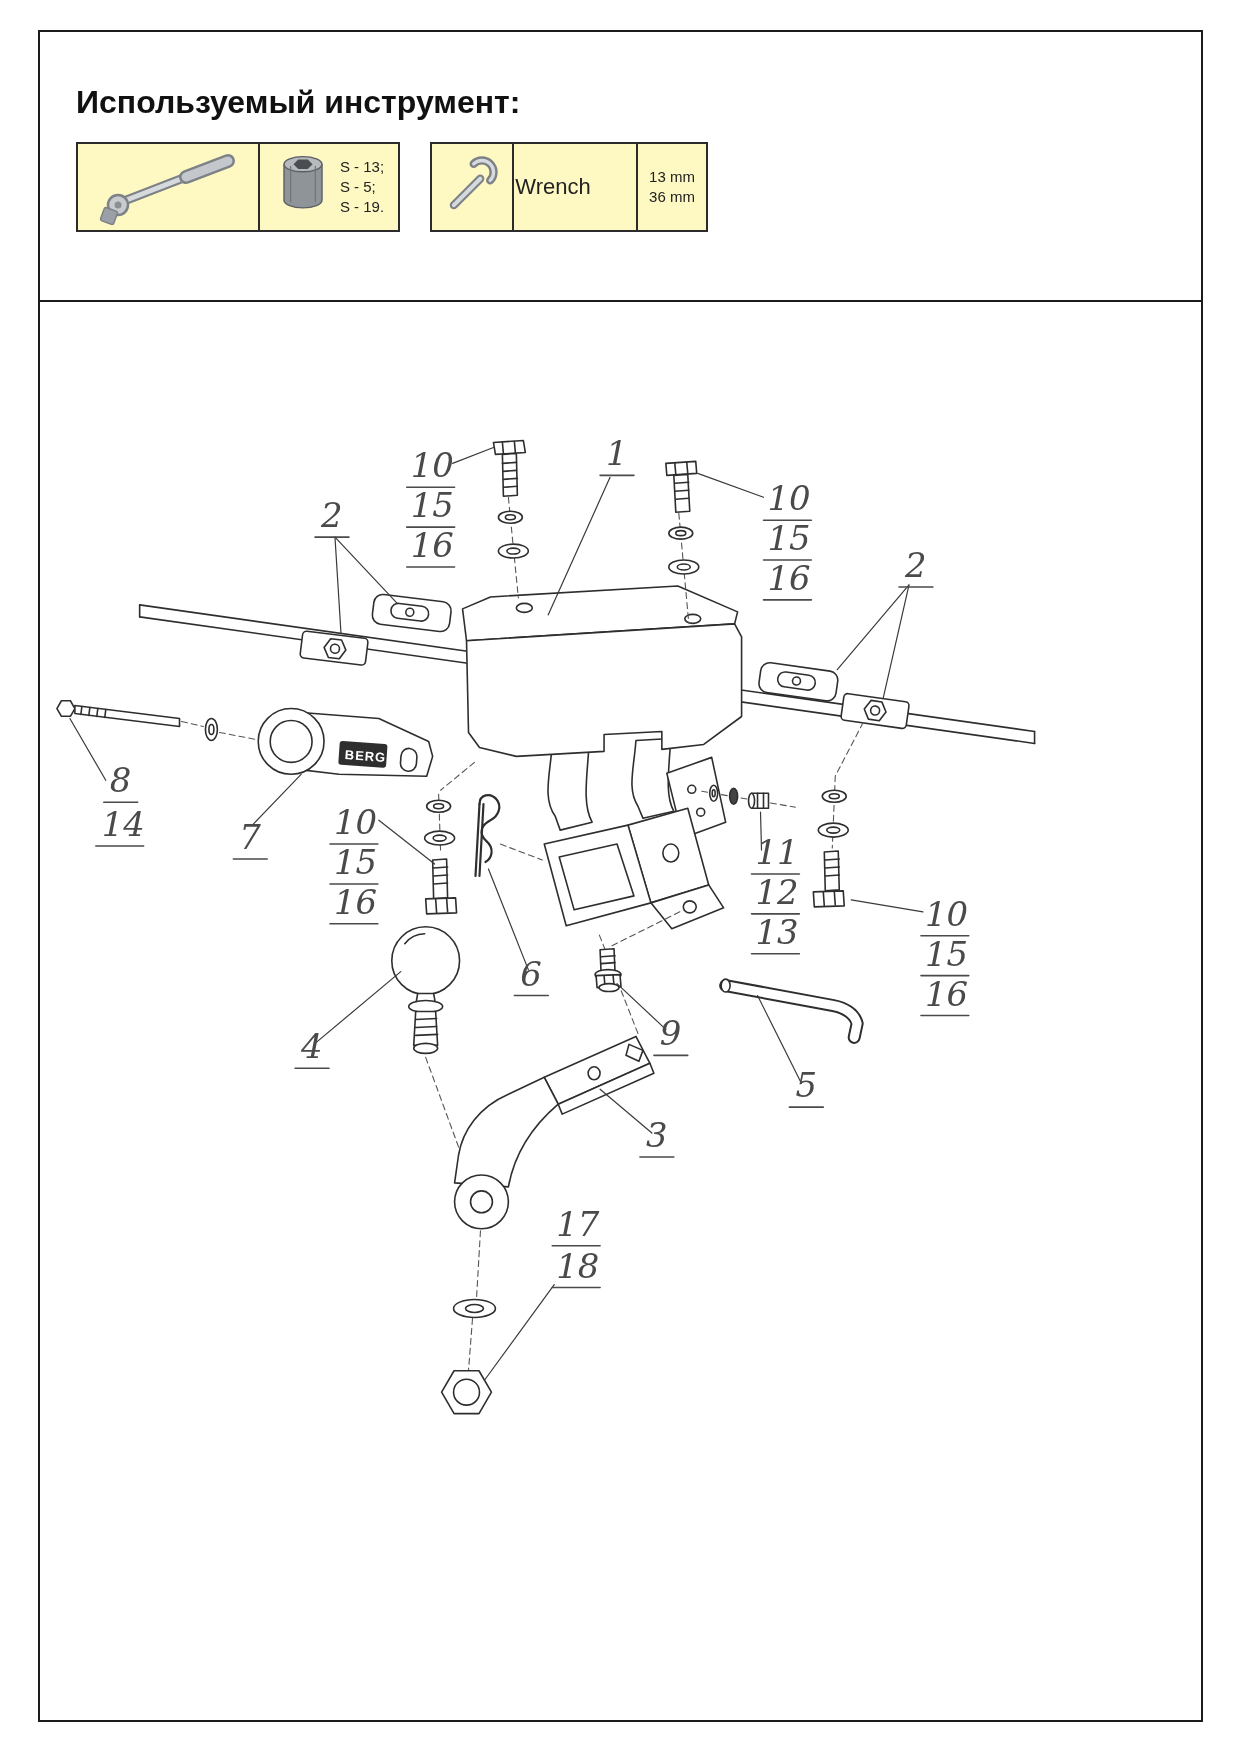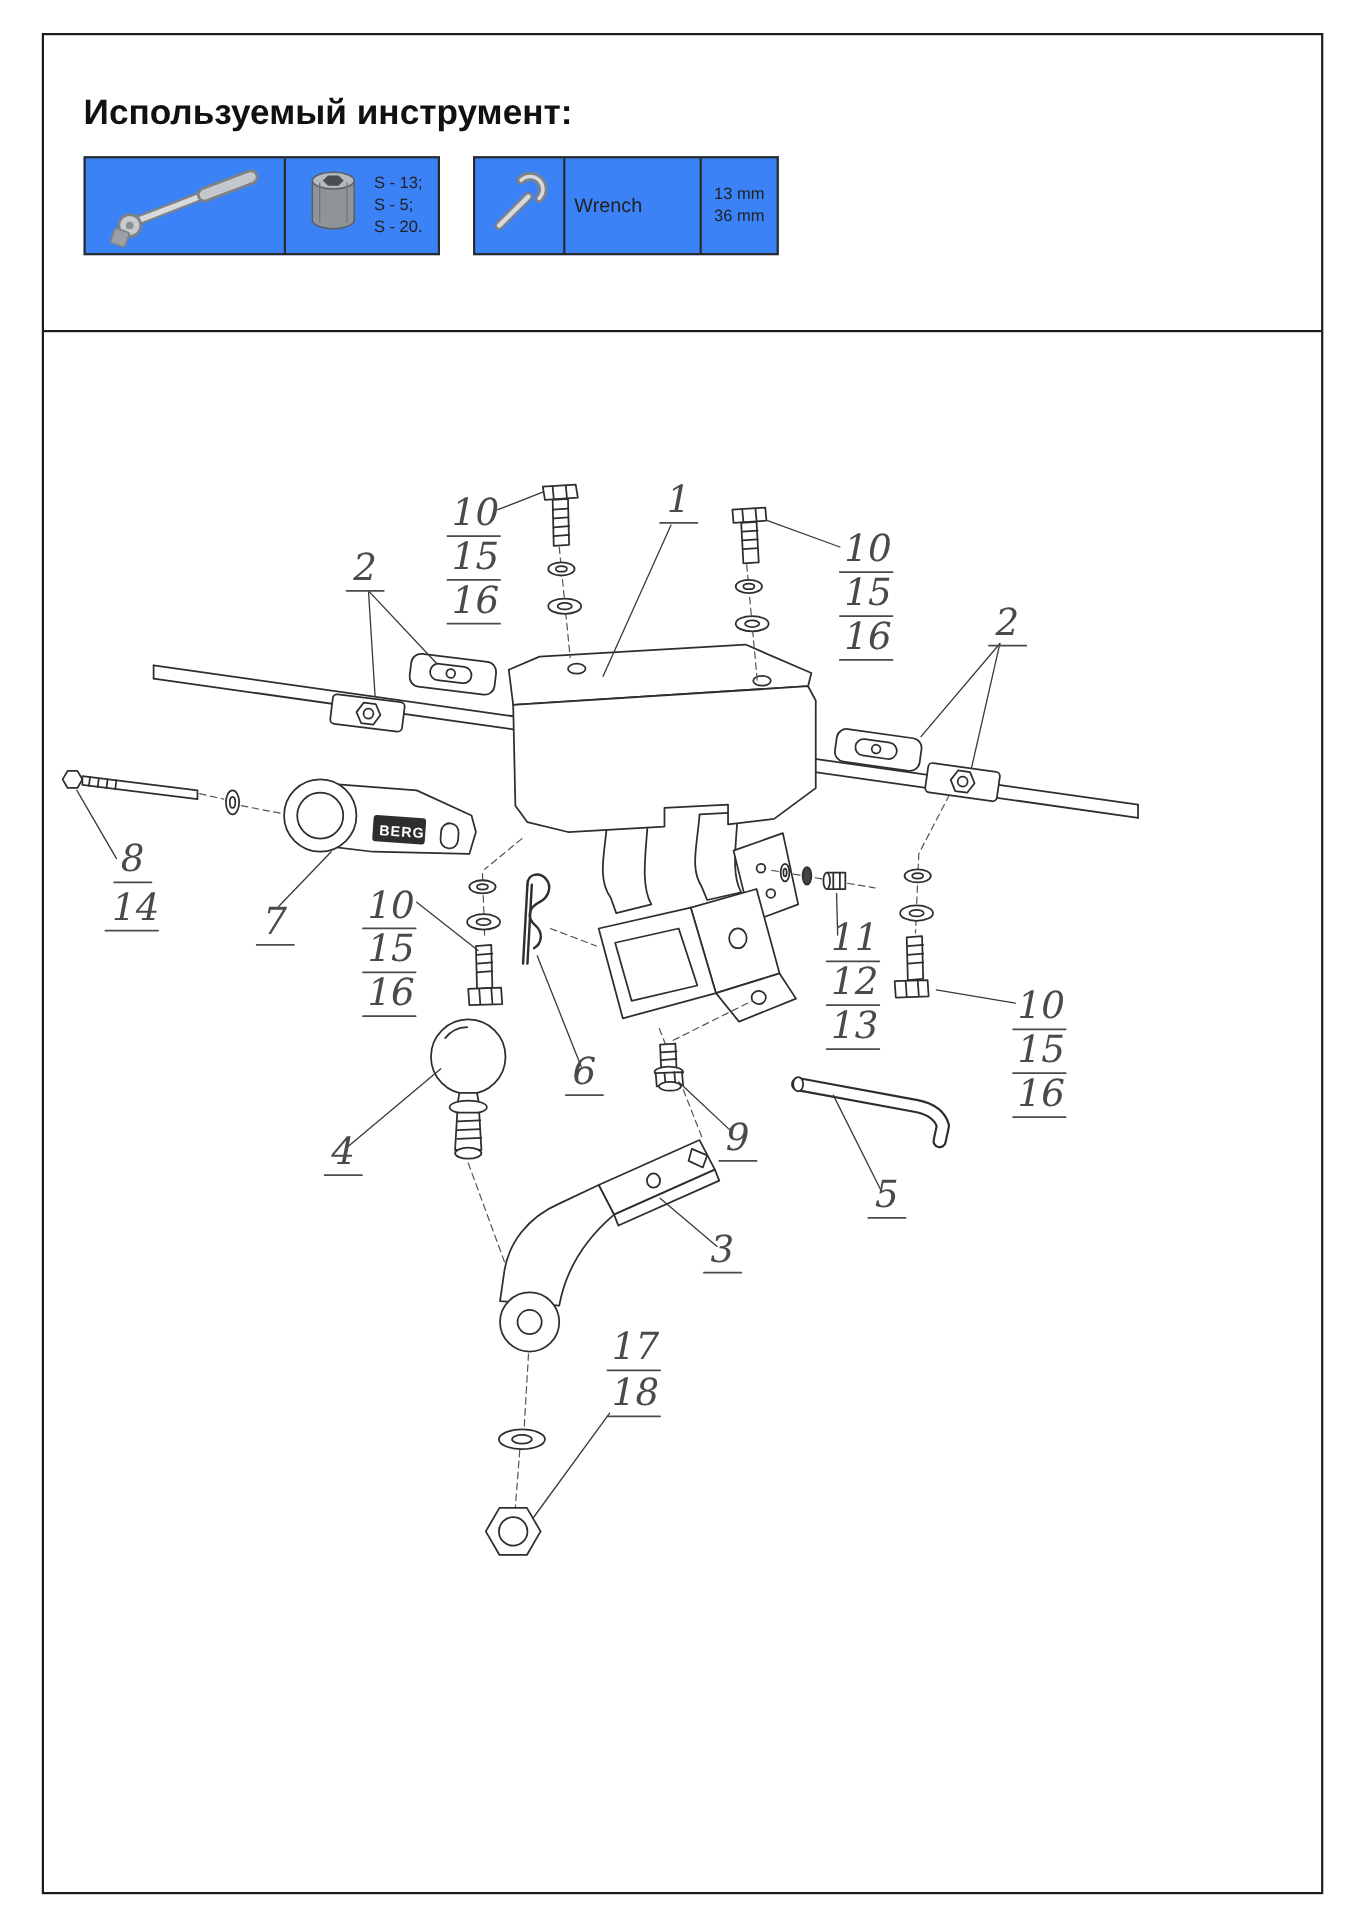--- a/index.html
+++ b/index.html
@@ -1,27 +1,27 @@
 <!DOCTYPE html>
 <html><head>
 <meta charset="utf-8">
 <style>
   * { box-sizing: border-box; margin: 0; padding: 0; }
   html,body { background:#fff; width:1241px; height:1754px; font-family:"Liberation Sans", sans-serif; }
   .sheet { position:absolute; left:38px; top:30px; width:1165px; height:1692px; border:2px solid #1c1c1c; background:#fff; }
   .tools-section { position:relative; width:100%; height:270px; border-bottom:2px solid #1c1c1c; }
   .page-title { position:absolute; left:36px; top:52px; font-size:32px; font-weight:bold; color:#111; }
   .tools-row { position:absolute; left:36px; top:110px; display:flex; gap:30px; }
-  .tool-group { display:flex; border:2px solid #2b2b2b; height:90px; background:#3b82f6; }
+  .tool-group { display:flex; border:2px solid #2b2b2b; height:90px; background:#fef9c3; }
   .cell { display:flex; align-items:center; justify-content:center; height:100%; }
   .cell + .cell { border-left:2px solid #2b2b2b; }
   .ratchet-cell { width:180px; }
   .socket-text-cell { width:140px; gap:8px; }
   .wrench-icon-cell { width:80px; }
-  .wrench-label-cell { width:80px; font-size:18px; color:#222; }
+  .wrench-label-cell { width:80px; font-size:22px; color:#222; }
   .sizes-cell { width:70px;margin-left:44px; }
   .sizes-list { font-size:15px; color:#222; line-height:1.35; }
   .diagram-section { position:relative; width:100%; height:1418px; }
   .diagram-section svg { display:block; width:100%; height:100%; }
   text.callout { font-family:"DejaVu Serif", serif; font-style:italic; font-size:34px; fill:#4a4a4a; }
   .brand-text { font-family:"Liberation Sans", sans-serif; font-weight:bold; font-size:13px; fill:#fff; letter-spacing:1px; }
 </style>
 </head>
 <body>
 
@@ -48,21 +48,21 @@
           <svg width="58" height="76" viewBox="0 0 60 80">
             <path d="M10,16 L10,54 A20,8 0 0 0 50,54 L50,16" fill="#8f9499" stroke="#5c6065" stroke-width="1.5"></path>
             <ellipse cx="30" cy="16" rx="20" ry="8" fill="#b6babd" stroke="#5c6065" stroke-width="1.5"></ellipse>
             <polygon points="20,16 25,11 35,11 40,16 35,21 25,21" fill="#4a4e52"></polygon>
             <line x1="17" y1="18" x2="17" y2="56" stroke="#6f7478" stroke-width="1.2"></line>
             <line x1="43" y1="18" x2="43" y2="56" stroke="#6f7478" stroke-width="1.2"></line>
           </svg>
           <div class="sizes-list">
             <div>S - 13;</div>
             <div>S - 5;</div>
-            <div>S - 20.</div>
+            <div>S - 19.</div>
           </div>
         </div>
       </div>
 
       <div class="tool-group">
         <div class="cell wrench-icon-cell">
           <svg width="66" height="70" viewBox="0 0 80 80">
             <line x1="18" y1="62" x2="50" y2="30" stroke="#7d8287" stroke-width="10" stroke-linecap="round"></line>
             <line x1="18" y1="62" x2="50" y2="30" stroke="#d7dadd" stroke-width="5" stroke-linecap="round"></line>
             <path d="M62,32 A14,14 0 1 0 42,12" fill="none" stroke="#7d8287" stroke-width="10" stroke-linecap="round"></path>

